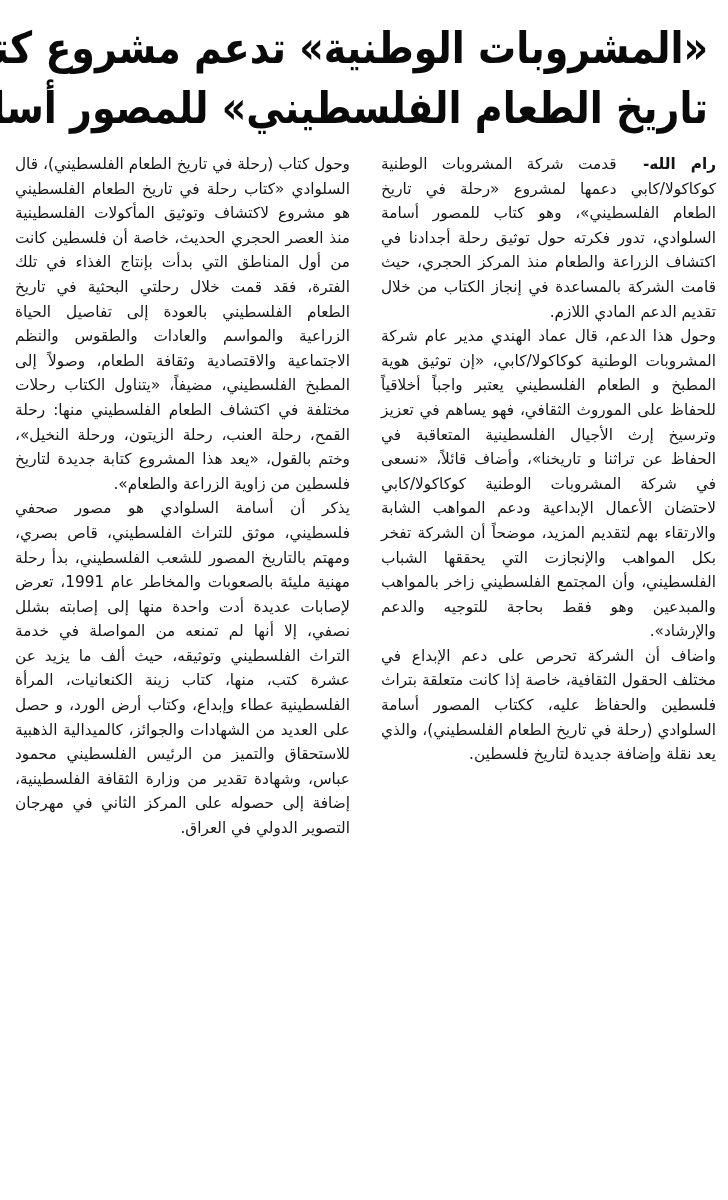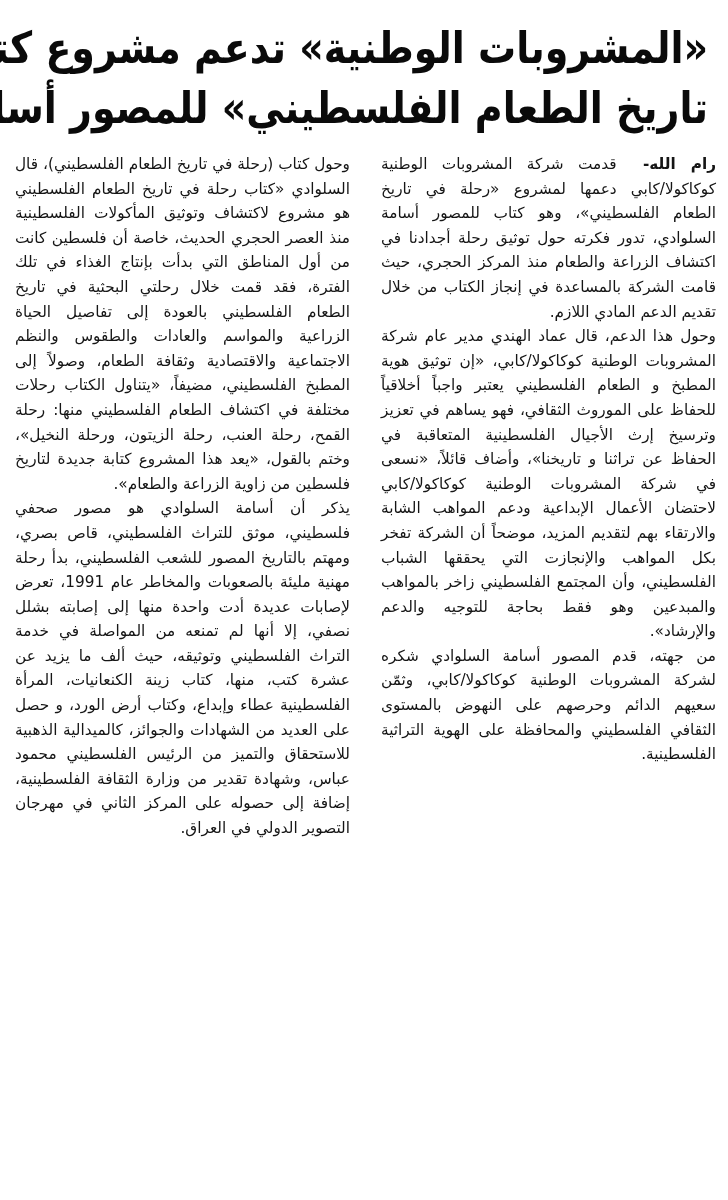--- a/index.html
+++ b/index.html
@@ -61,21 +61,21 @@
 <div class="article">
 
   <h1 class="headline" style="margin:0;">
     <div>«المشروبات الوطنية» تدعم مشروع كتاب «رحلة في</div>
     <div>تاريخ الطعام الفلسطيني» للمصور أسامة السلوادي</div>
   </h1>
 
   <div class="col col-right">
     <p><span class="dateline">رام الله-</span><span> قدمت شركة المشروبات الوطنية كوكاكولا/كابي دعمها لمشروع «رحلة في تاريخ الطعام الفلسطيني»، وهو كتاب للمصور أسامة السلوادي، تدور فكرته حول توثيق رحلة أجدادنا في اكتشاف الزراعة والطعام منذ المركز الحجري، حيث قامت الشركة بالمساعدة في إنجاز الكتاب من خلال تقديم الدعم المادي اللازم.</span></p>
     <p>وحول هذا الدعم، قال عماد الهندي مدير عام شركة المشروبات الوطنية كوكاكولا/كابي، «إن توثيق هوية المطبخ و الطعام الفلسطيني يعتبر واجباً أخلاقياً للحفاظ على الموروث الثقافي، فهو يساهم في تعزيز وترسيخ إرث الأجيال الفلسطينية المتعاقبة في الحفاظ عن تراثنا و تاريخنا»، وأضاف قائلاً، «نسعى في شركة المشروبات الوطنية كوكاكولا/كابي لاحتضان الأعمال الإبداعية ودعم المواهب الشابة والارتقاء بهم لتقديم المزيد، موضحاً أن الشركة تفخر بكل المواهب والإنجازت التي يحققها الشباب الفلسطيني، وأن المجتمع الفلسطيني زاخر بالمواهب والمبدعين وهو فقط بحاجة للتوجيه والدعم والإرشاد».</p>
-    <p>من جهته، قدم المصور أسامة السلوادي شكره لشركة المشروبات الوطنية كوكاكولا/كابي، وثمّن سعيهم الدائم وحرصهم على النهوض بالمستوى الثقافي الفلسطيني والمحافظة على الهوية التراثية الفلسطينية.</p>
+    <p>واضاف أن الشركة تحرص على دعم الإبداع في مختلف الحقول الثقافية، خاصة إذا كانت متعلقة بتراث فلسطين والحفاظ عليه، ككتاب المصور أسامة السلوادي (رحلة في تاريخ الطعام الفلسطيني)، والذي يعد نقلة وإضافة جديدة لتاريخ فلسطين.</p>
   </div>
 
   <div class="col col-left">
     <p>وحول كتاب (رحلة في تاريخ الطعام الفلسطيني)، قال السلوادي «كتاب رحلة في تاريخ الطعام الفلسطيني هو مشروع لاكتشاف وتوثيق المأكولات الفلسطينية منذ العصر الحجري الحديث، خاصة أن فلسطين كانت من أول المناطق التي بدأت بإنتاج الغذاء في تلك الفترة، فقد قمت خلال رحلتي البحثية في تاريخ الطعام الفلسطيني بالعودة إلى تفاصيل الحياة الزراعية والمواسم والعادات والطقوس والنظم الاجتماعية والاقتصادية وثقافة الطعام، وصولاً إلى المطبخ الفلسطيني، مضيفاً، «يتناول الكتاب رحلات مختلفة في اكتشاف الطعام الفلسطيني منها: رحلة القمح، رحلة العنب، رحلة الزيتون، ورحلة النخيل»، وختم بالقول، «يعد هذا المشروع كتابة جديدة لتاريخ فلسطين من زاوية الزراعة والطعام».</p>
     <p>يذكر أن أسامة السلوادي هو مصور صحفي فلسطيني، موثق للتراث الفلسطيني، قاص بصري، ومهتم بالتاريخ المصور للشعب الفلسطيني، بدأ رحلة مهنية مليئة بالصعوبات والمخاطر عام 1991، تعرض لإصابات عديدة أدت واحدة منها إلى إصابته بشلل نصفي، إلا أنها لم تمنعه من المواصلة في خدمة التراث الفلسطيني وتوثيقه، حيث ألف ما يزيد عن عشرة كتب، منها، كتاب زينة الكنعانيات، المرأة الفلسطينية عطاء وإبداع، وكتاب أرض الورد، و حصل على العديد من الشهادات والجوائز، كالميدالية الذهبية للاستحقاق والتميز من الرئيس الفلسطيني محمود عباس، وشهادة تقدير من وزارة الثقافة الفلسطينية، إضافة إلى حصوله على المركز الثاني في مهرجان التصوير الدولي في العراق.</p>
   </div>
 
 </div>
 
 </body></html>

